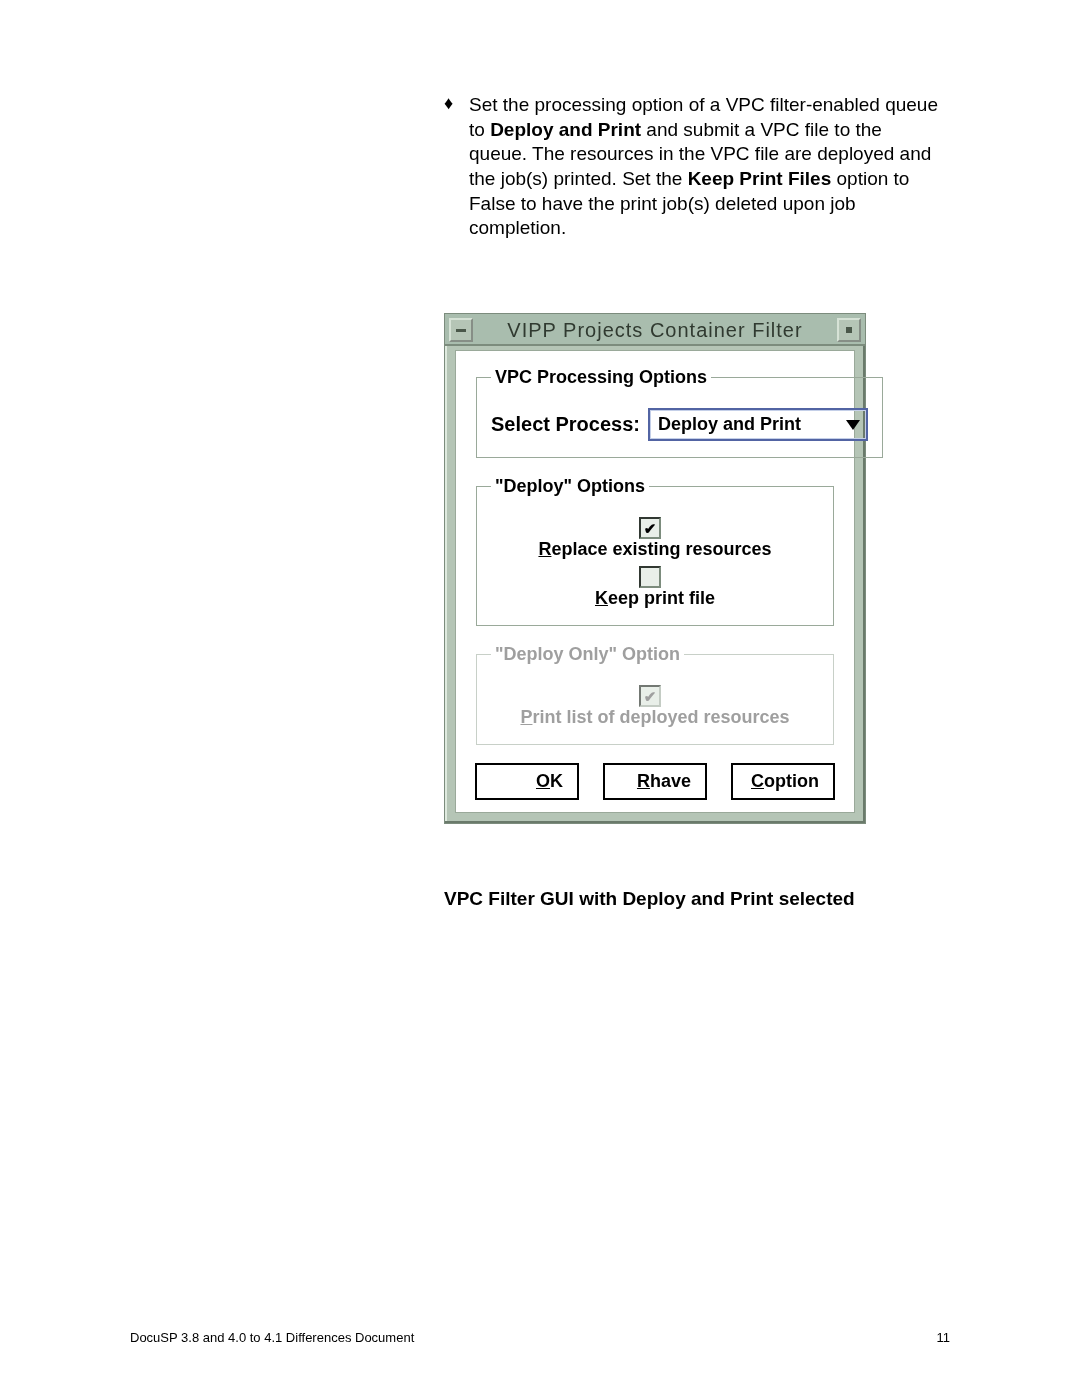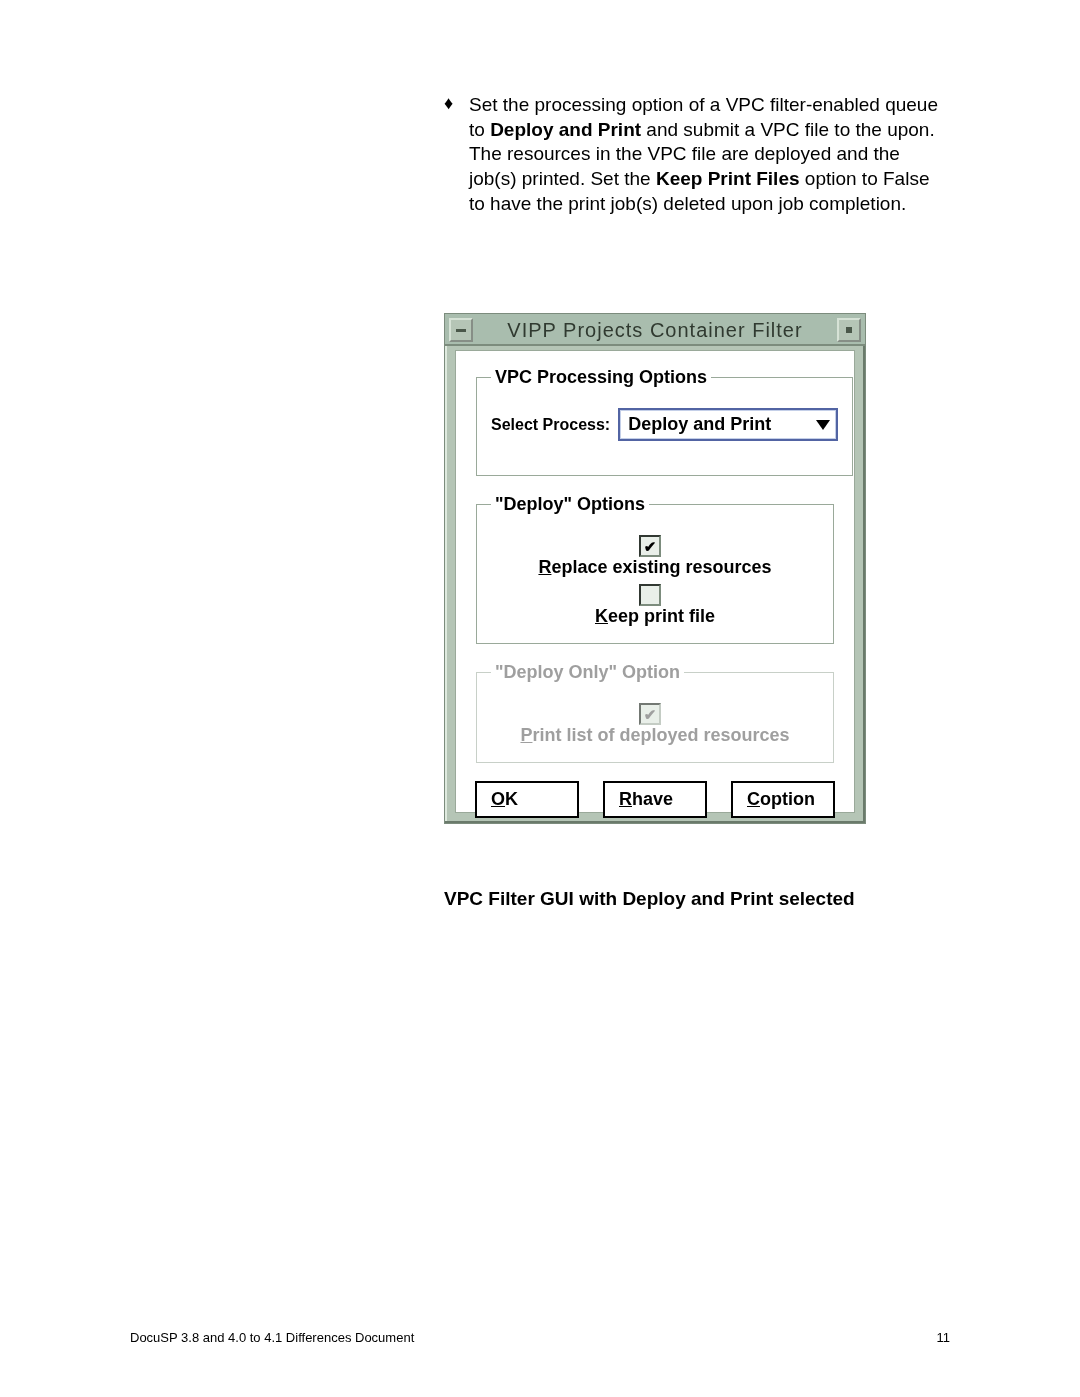--- a/index.html
+++ b/index.html
@@ -111,37 +111,37 @@
     bottom: 10px;
     background: #ffffff;
     border: 1px solid #9aa99a;
     box-sizing: border-box;
     padding: 16px 20px 14px 20px;
   }
 
   fieldset.group {
     border: 1px solid #9aa99a;
     margin: 0 0 18px 0;
-    padding: 14px 14px 34px 14px;
+    padding: 14px 14px 16px 14px;
     position: relative;
   }
   fieldset.group legend {
     font-weight: bold;
     font-size: 18px;
     padding: 0 4px;
     color: #000;
   }
   fieldset.group.disabled legend,
   fieldset.group.disabled * { color: #9f9f9f; }
   fieldset.group.disabled { border-color: #c8d0c8; }
 
   .row { display: flex; align-items: center; }
   .label {
     font-weight: bold;
-    font-size: 16px;
+    font-size: 20px;
     margin-right: 8px;
     white-space: nowrap;
   }
   .select-wrap {
     display: flex;
     align-items: center;
     border: 2px solid #5264a3;
     box-shadow: 0 0 0 1px #c4cfe8 inset;
     padding: 4px 6px 4px 8px;
     width: 220px;
@@ -187,35 +187,35 @@
     gap: 24px;
     margin-top: 8px;
   }
   .btn {
     min-width: 72px;
     padding: 6px 14px;
     border: 2px solid #000;
     background: #fff;
     font-size: 18px;
     font-weight: bold;
-    text-align: left;
+    text-align: right;
   }
   .mnemonic { text-decoration: underline; }
 
   fieldset.short { padding-bottom: 10px; }
 </style>
 </head>
 <body>
 
 <div class="page">
 
   <span class="bullet">♦</span>
 
   <div class="paragraph">
-    <span>Set the processing option of a VPC filter-enabled queue to </span><b>Deploy and Print</b><span> and submit a VPC file to the upon. The resources in the VPC file are deployed and the job(s) printed. Set the </span><b>Keep Print Files</b><span> option to False to have the print job(s) deleted upon job completion.</span>
+    <span>Set the processing option of a VPC filter-enabled queue to </span><b>Deploy and Print</b><span> and submit a VPC file to the queue. The resources in the VPC file are deployed and the job(s) printed. Set the </span><b>Keep Print Files</b><span> option to False to have the print job(s) deleted upon job completion.</span>
   </div>
 
   <div class="dialog">
     <div class="titlebar">
       <div class="title-btn">
           <div class="bar"></div>
         </div>
       <div class="title-text">VIPP Projects Container Filter</div>
       <div class="title-btn">
           <div class="sq"></div>

